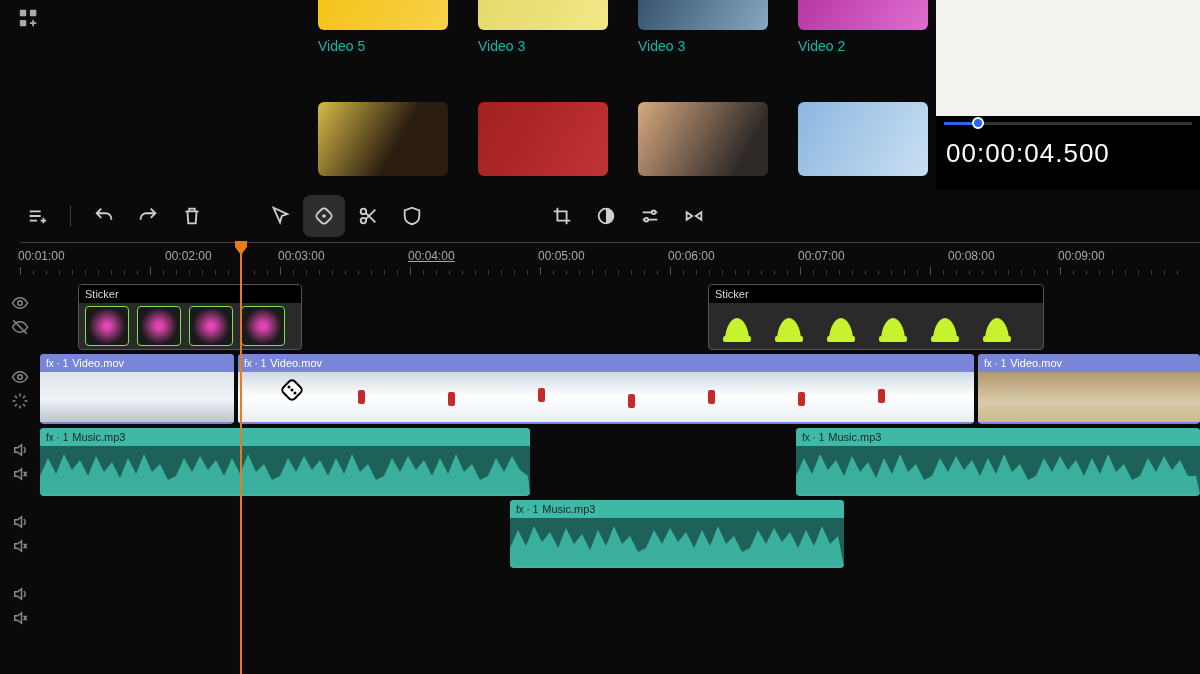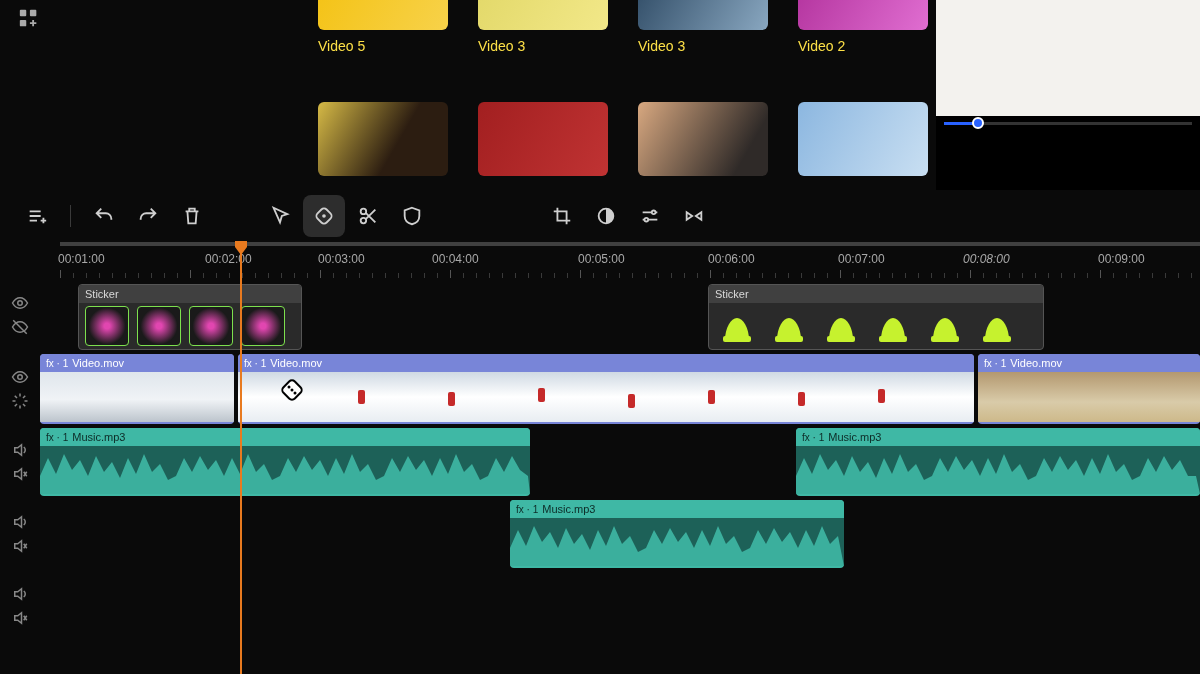--- a/index.html
+++ b/index.html
@@ -8,21 +8,21 @@
 .top-area { display: flex; height: 190px; }
 .media-panel { flex: 1; padding: 0 0 0 18px; }
 .lib-icon { margin-top: 8px; }
 .lib-icon svg { width: 22px; height: 22px; fill: #aaa; }
 
 .media-grid { display: flex; gap: 30px; margin-left: 300px; margin-top: -40px; }
 .media-grid2 { display: flex; gap: 30px; margin-left: 300px; margin-top: 48px;}
 .thumb-col { display:flex; flex-direction:column; align-items:flex-start;}
 .thumb { width: 130px; height: 36px; border-radius: 6px; margin-bottom: 8px; }
 .thumb2 { width: 130px; height: 74px; border-radius: 6px; }
-.vlabel { font-size: 14px; color: #fde047; }
+.vlabel { font-size: 14px; color: #14b8a6; }
 
 
 .t5{background:linear-gradient(120deg,#f4c317 0%,#f7d24a 100%);position:relative;}
 .t6{background:linear-gradient(120deg,#e3d96a,#f2e889);}
 .t7{background:linear-gradient(120deg,#35516b,#89a7c0);}
 .t8{background:linear-gradient(120deg,#b536a0,#e06ed1);}
 .t9{background:linear-gradient(120deg,#d6ba46,#2c1d11 60%);}
 .t10{background:linear-gradient(120deg,#a21f20,#c03333);}
 .t11{background:linear-gradient(120deg,#d8a880,#2f2a28 80%);}
 .t12{background:linear-gradient(120deg,#8cb7e0,#c9dff2);}
@@ -36,21 +36,21 @@
 .timecode { font-size: 26px; font-weight:500; letter-spacing:1px; padding: 8px 0 0 10px;}
 
 .toolbar { height: 52px; display:flex; align-items:center; padding:0 16px; gap:2px;}
 .tbtn { width:42px; height:42px; display:flex; align-items:center; justify-content:center; border-radius:8px; cursor:pointer;}
 .tbtn svg { width:22px; height:22px; fill:none; stroke:#cfcfcf; stroke-width:2;}
 .tbtn.active { background:#2d2d2d;}
 .tsep { width:1px; height:22px; background:#3a3a3a; margin:0 10px;}
 .tspace { width: 42px; }
 .tspace-lg { width: 104px; }
 
-.ruler { height: 36px; position:relative; margin-left:60px; border-top:4px solid #404040;}
+.ruler { height: 36px; position:relative; margin-left:20px; border-top:1px solid #404040;}
 .ruler-label { position:absolute; top:6px; font-size:12px; color:#a8a8a8;}
 .tick-major{position:absolute;top:24px;width:1px;height:8px;background:#555;}
 .tick-minor{position:absolute;top:27px;width:1px;height:5px;background:#3a3a3a;}
 
 .playhead { position:absolute; top:250px; bottom:0; width:2px; background:#e87a1f; z-index:100;}
 .playhead-head { position:absolute; top:-9px; left:-7px; width:16px; height:10px; }
 .playhead-head svg{width:16px;height:16px;}
 
 .tracks { position:relative; }
 .track { height:74px; display:flex; position:relative;}
@@ -58,21 +58,21 @@
 .track-gutter { width:40px; display:flex; flex-direction:column; justify-content:center; align-items:center; gap:6px;}
 .gicon { width:18px; height:18px; cursor:pointer;}
 .gicon svg{width:18px;height:18px;fill:none;stroke:#888;stroke-width:2;}
 .track-lane { flex:1; position:relative;}
 
 .clip { position:absolute; top:2px; bottom:2px; border-radius:4px; overflow:hidden;}
 .clip-header { height:18px; font-size:11px; padding:2px 6px; display:flex; align-items:center; gap:4px;}
 .fx-tag { font-size:10px;}
 
 .sticker-clip { background:#2a2a2a; border:1px solid #555; top:6px;}
-.sticker-clip .clip-header{ background:#404040; color:#d9d9d9;}
+.sticker-clip .clip-header{ background:#000000; color:#d9d9d9;}
 .sticker-body { height:46px; display:flex; align-items:center; gap:8px; padding:0 6px;}
 .stk-item{ width:44px; height:40px; border-radius:4px;}
 .stk-pink{ background: radial-gradient(circle,#e146b0 10%,#1a1a1a 65%); border:1px solid #7de04e;}
 .stk-green{ width:44px;height:40px;}
 
 .video-clip { background:#7885d8;}
 .video-clip .clip-header{ background:#7885d8; color:#fff;}
 .video-body{ height:50px; background:linear-gradient(180deg,#dfe6ec 0%,#f0f3f6 55%,#bcc4cc 100%); position:relative;}
 .video-body.snow{ background:linear-gradient(180deg,#cfd9e3 0%,#fff 50%,#e8edf2 100%);}
 .video-body.desert{ background:linear-gradient(180deg,#b3986f 0%,#d9cba9 60%,#cdb98a 100%);}
@@ -133,20 +133,21 @@
         </div>
     </div>
   </div>
   <div class="preview-panel">
     <div class="preview-screen"></div>
     <div class="preview-scrub">
       <div class="preview-track"></div>
       <div class="preview-prog"></div>
       <div class="preview-dot"></div>
     </div>
+    <div class="timecode">00:00:04.500</div>
   </div>
 </div>
 
 <div class="toolbar">
   <div class="tbtn">
       <svg viewBox="0 0 24 24">
         <path d="M4 7h12M4 12h12M4 17h8M19 14v6M16 17h6"></path>
       </svg>
     </div>
   <div class="tsep"></div>
@@ -242,21 +243,21 @@
     <div class="tick-major" style="left: 260px;"></div>
     <div class="tick-minor" style="left: 273px;"></div>
     <div class="tick-minor" style="left: 286px;"></div>
     <div class="tick-minor" style="left: 299px;"></div>
     <div class="tick-minor" style="left: 312px;"></div>
     <div class="tick-minor" style="left: 325px;"></div>
     <div class="tick-minor" style="left: 338px;"></div>
     <div class="tick-minor" style="left: 351px;"></div>
     <div class="tick-minor" style="left: 364px;"></div>
     <div class="tick-minor" style="left: 377px;"></div>
-    <div class="ruler-label" style="left: 372px;">00:04:00</div>
+    <div class="ruler-label" style="left: 388px; text-decoration: underline;">00:04:00</div>
     <div class="tick-major" style="left: 390px;"></div>
     <div class="tick-minor" style="left: 403px;"></div>
     <div class="tick-minor" style="left: 416px;"></div>
     <div class="tick-minor" style="left: 429px;"></div>
     <div class="tick-minor" style="left: 442px;"></div>
     <div class="tick-minor" style="left: 455px;"></div>
     <div class="tick-minor" style="left: 468px;"></div>
     <div class="tick-minor" style="left: 481px;"></div>
     <div class="tick-minor" style="left: 494px;"></div>
     <div class="tick-minor" style="left: 507px;"></div>
@@ -286,21 +287,21 @@
     <div class="tick-major" style="left: 780px;"></div>
     <div class="tick-minor" style="left: 793px;"></div>
     <div class="tick-minor" style="left: 806px;"></div>
     <div class="tick-minor" style="left: 819px;"></div>
     <div class="tick-minor" style="left: 832px;"></div>
     <div class="tick-minor" style="left: 845px;"></div>
     <div class="tick-minor" style="left: 858px;"></div>
     <div class="tick-minor" style="left: 871px;"></div>
     <div class="tick-minor" style="left: 884px;"></div>
     <div class="tick-minor" style="left: 897px;"></div>
-    <div class="ruler-label" style="left: 903px; font-style: italic;">00:08:00</div>
+    <div class="ruler-label" style="left: 928px;">00:08:00</div>
     <div class="tick-major" style="left: 910px;"></div>
     <div class="tick-minor" style="left: 923px;"></div>
     <div class="tick-minor" style="left: 936px;"></div>
     <div class="tick-minor" style="left: 949px;"></div>
     <div class="tick-minor" style="left: 962px;"></div>
     <div class="tick-minor" style="left: 975px;"></div>
     <div class="tick-minor" style="left: 988px;"></div>
     <div class="tick-minor" style="left: 1001px;"></div>
     <div class="tick-minor" style="left: 1014px;"></div>
     <div class="tick-minor" style="left: 1027px;"></div>

